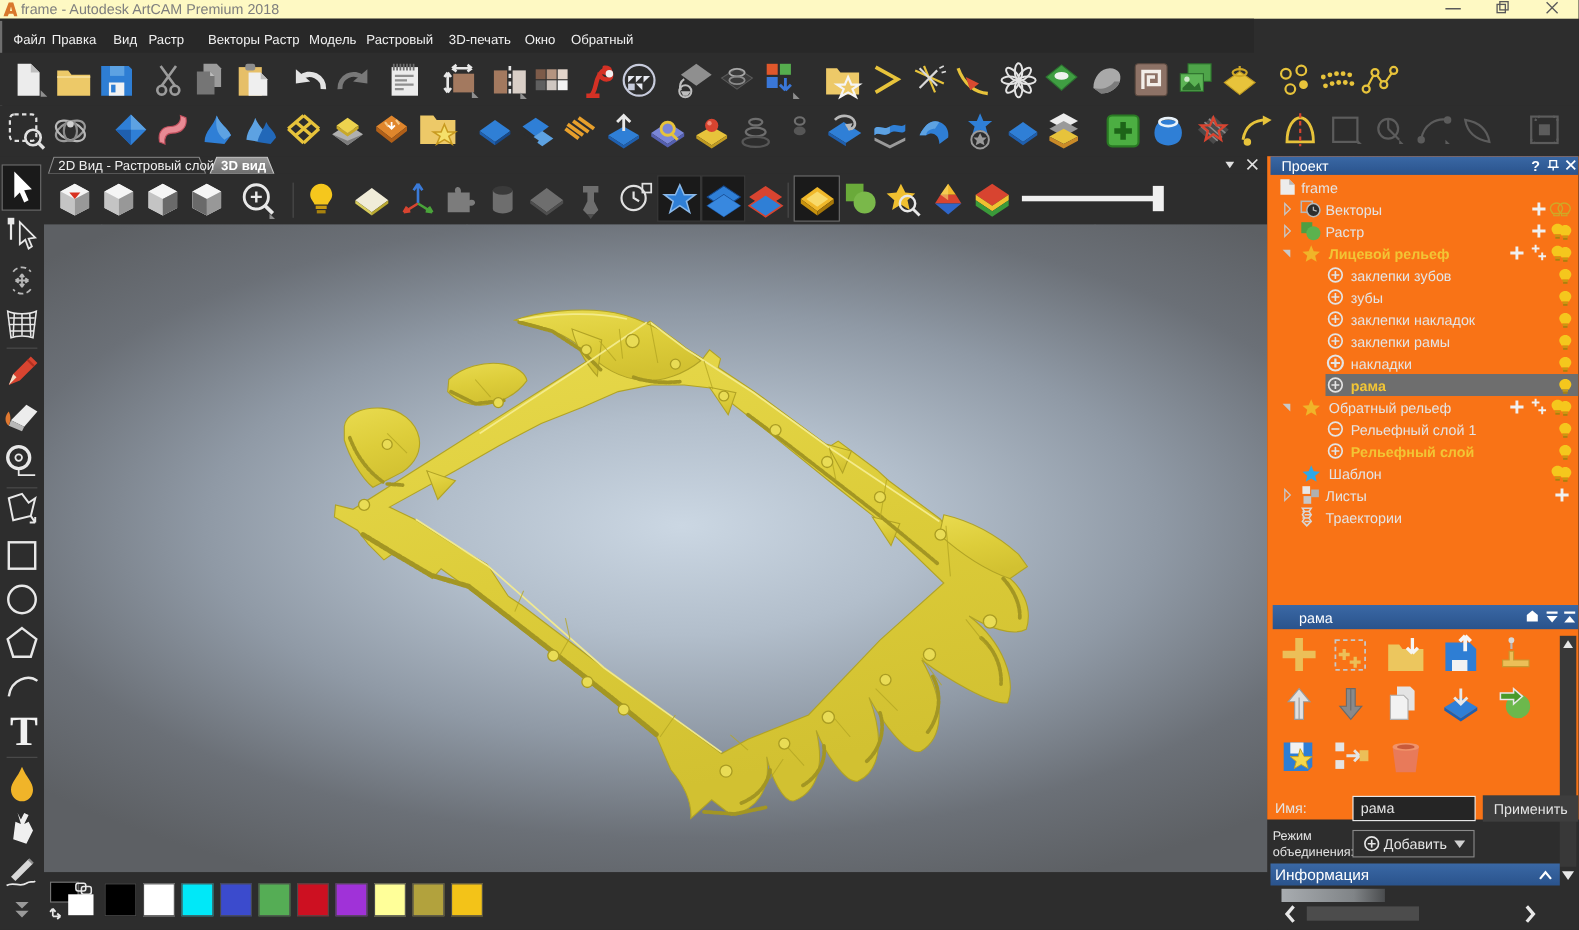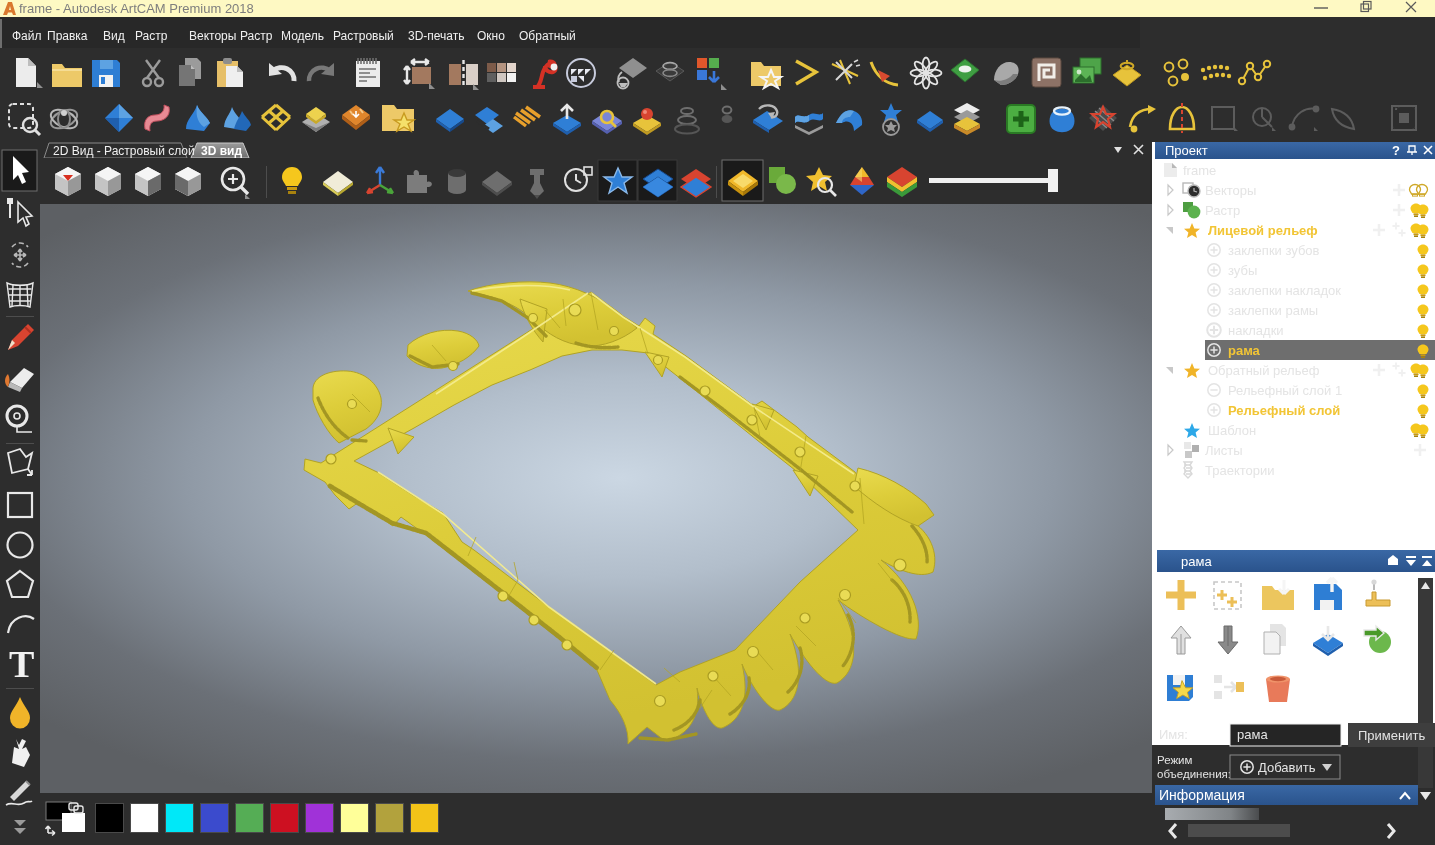--- a/index.html
+++ b/index.html
@@ -8,21 +8,21 @@
 #titlebar .ttl{position:absolute;left:19px;top:1px;font-size:13px;color:#7e7e7e;}
 #menubar{left:0;top:17px;width:1140px;height:31px;background:#282828;}
 .mi{position:absolute;top:12px;font-size:12px;color:#f0f0f0;}
 #toolbar1{left:0;top:48px;width:1435px;height:48px;background:#2d2d2d;}
 #toolbar2{left:0;top:96px;width:1435px;height:46px;background:#2d2d2d;}
 #tabrow{left:40px;top:142px;width:1112px;height:16px;background:#2d2d2d;}
 #lefttb{left:0;top:142px;width:40px;height:703px;background:#2d2d2d;}
 #tb3d{left:40px;top:158px;width:1112px;height:46px;background:#2d2d2d;}
 #viewport{left:40px;top:204px;width:1112px;height:589px;background:radial-gradient(ellipse 790px 355px at 580px 274px,#cbd7e3 0%,#b2becb 28%,#8f99a5 55%,#6b7077 80%,#5d6064 100%);}
 #palette{left:40px;top:793px;width:1112px;height:52px;background:#2d2d2d;}
-#rightpanel{left:1152px;top:142px;width:283px;height:603px;background:#ffffff;}
+#rightpanel{left:1152px;top:142px;width:283px;height:603px;background:#f97316;}
 .vsep1{position:absolute;top:55px;width:1px;height:35px;background:#4d4d4d;}
 .vsep2{position:absolute;top:103px;width:1px;height:33px;background:#4d4d4d;}
 .vsep3{position:absolute;top:8px;width:1px;height:32px;background:#4d4d4d;}
 .hsep{position:absolute;left:6px;width:28px;height:1px;background:#4d4d4d;}
 .swatch{position:absolute;top:10px;width:29px;height:30px;border:1px solid #4a4a4a;box-sizing:border-box;}
 </style>
 </head>
 <body>
 <div class="abs" id="titlebar">
  <svg class="abs" style="left:3px;top:2px" width="13" height="13">

